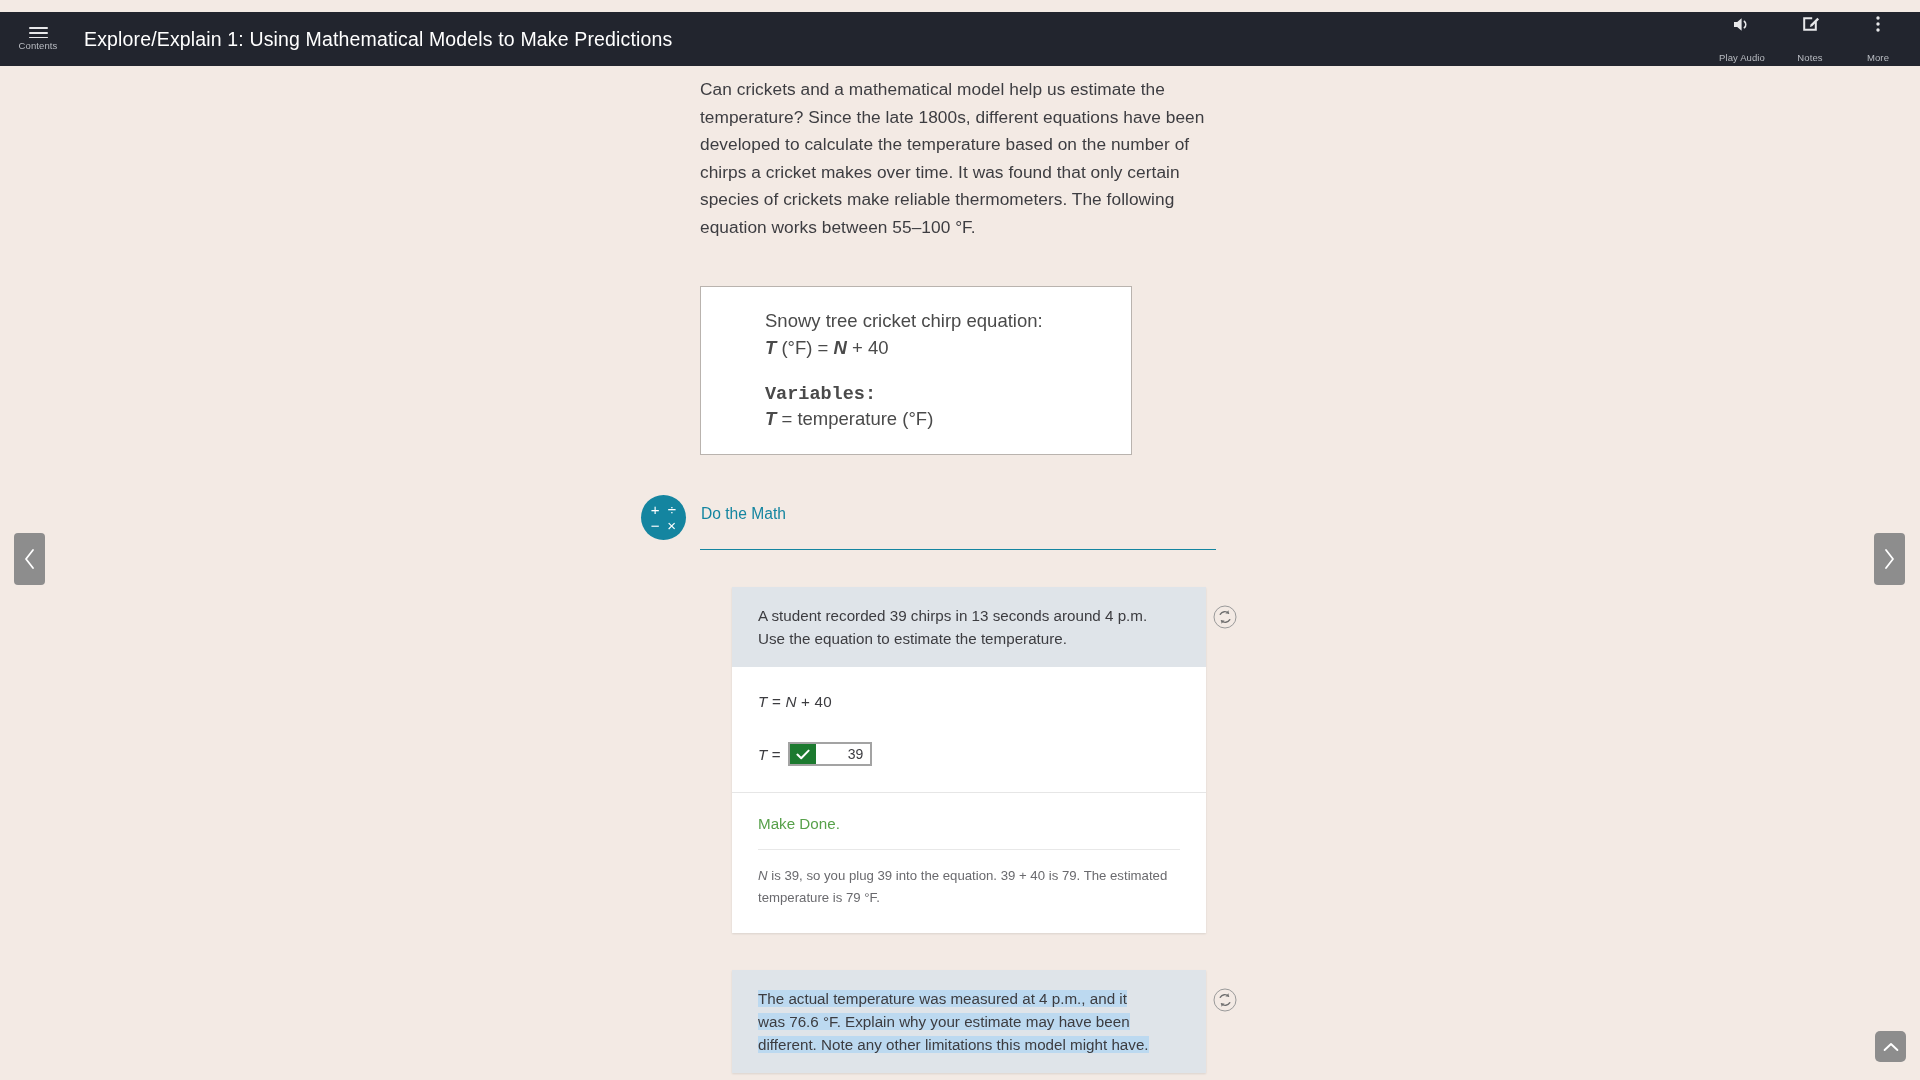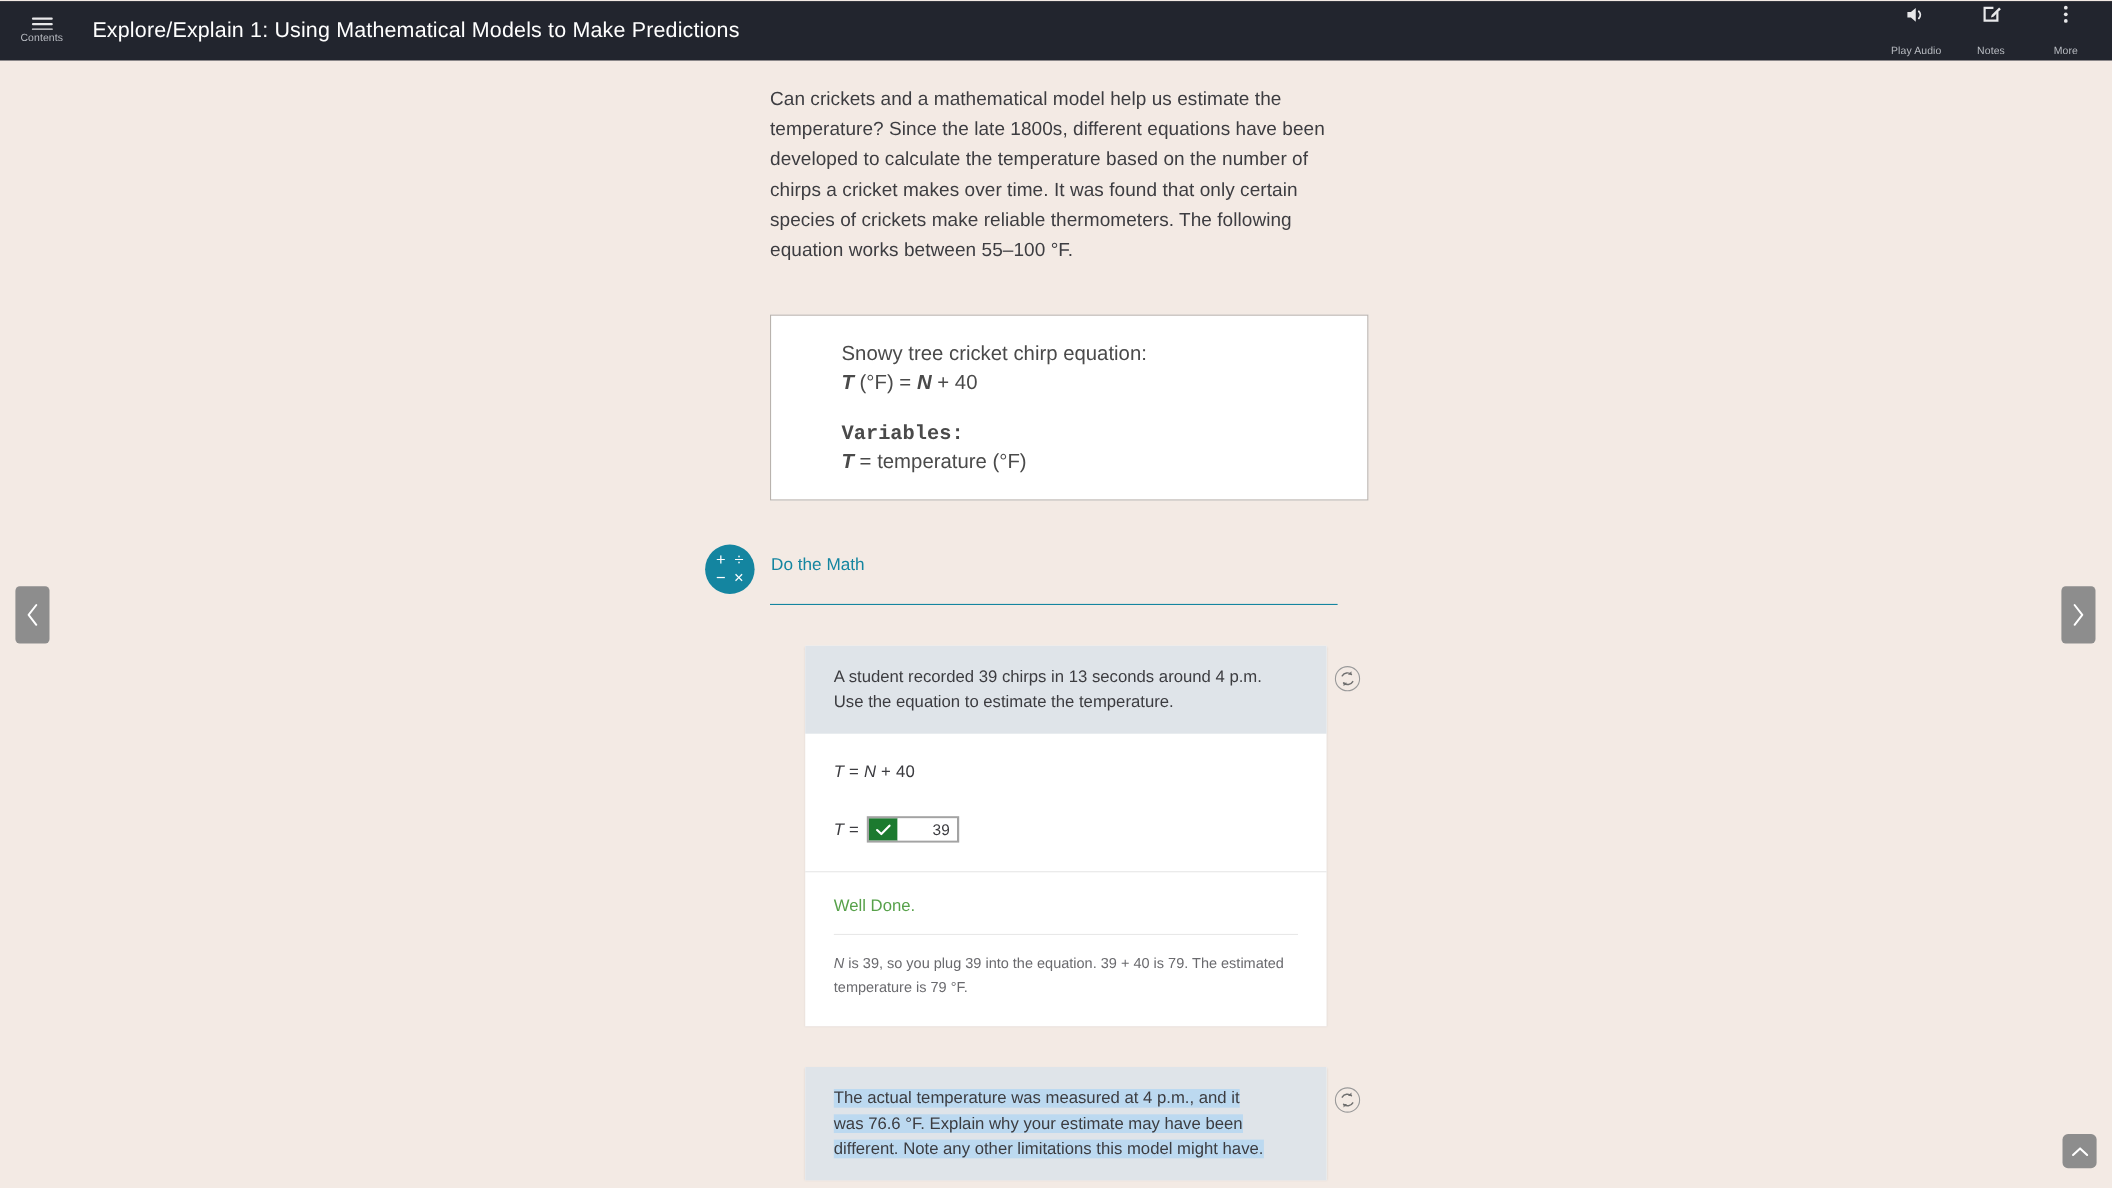--- a/index.html
+++ b/index.html
@@ -6,21 +6,21 @@
   * { box-sizing: border-box; margin: 0; padding: 0; }
   html, body {
     width: 1920px; height: 1080px;
     overflow: hidden;
     background: #f3eae4;
     font-family: "Liberation Sans", sans-serif;
   }
 
   
   .topbar {
-    position: absolute; top: 1px; left: 0;
+    position: absolute; top: 12px; left: 0;
     width: 1920px; height: 54px;
     background: #22252e;
     display: flex; align-items: center;
   }
   .contents-btn {
     width: 64px; height: 54px;
     display: flex; flex-direction: column;
     align-items: center; justify-content: center;
     gap: 3px; cursor: pointer;
     margin-left: 6px;
@@ -70,21 +70,21 @@
     margin-top: 22px;
     font-size: 17.3px;
     line-height: 27.5px;
     color: #3d3d41;
     letter-spacing: .05px;
   }
 
   
   .eq-box {
     margin-top: 45px;
-    width: 544px;
+    width: 432px;
     background: #ffffff;
     border: 1px solid #b9b3ae;
     padding: 20px 0 22px 64px;
     font-family: "Liberation Sans", sans-serif;
     color: #4a4a4a;
   }
   .eq-line { font-size: 18.5px; line-height: 27px; }
   .eq-line .ital { font-style: italic; font-weight: 700; }
   .eq-vars { font-weight: 700; font-size: 18.5px; margin-top: 23px; font-family: Liberation Mono, monospace; }
   .eq-var-line { font-size: 18.5px; line-height: 27px; }
@@ -331,21 +331,21 @@
               <svg width="14" height="11" viewBox="0 0 14 11">
                 <path d="M1.4 5.6 L5.2 9.2 L12.6 1.6" fill="none" stroke="#ffffff" stroke-width="2" stroke-linecap="round" stroke-linejoin="round"></path>
               </svg>
             </div>
             <input class="answer-input" type="text" value="39" style="">
           </div>
         </div>
       </div>
 
       <div class="feedback">
-        <div class="feedback-title">Well Done.</div>
+        <div class="feedback-title">Make Done.</div>
         <div class="feedback-rule"></div>
         <div class="feedback-body">
           <i>N</i><span> is 39, so you plug 39 into the equation. 39 + 40 is 79. The estimated temperature is 79 °F.</span>
         </div>
       </div>
     </div>
 
     <div class="card">
 
       <div class="card-prompt"><span class="hl">The actual temperature was measured at 4 p.m., and it was 76.6 °F. Explain why your estimate may have been different. Note any other limitations this model might have.</span></div>

